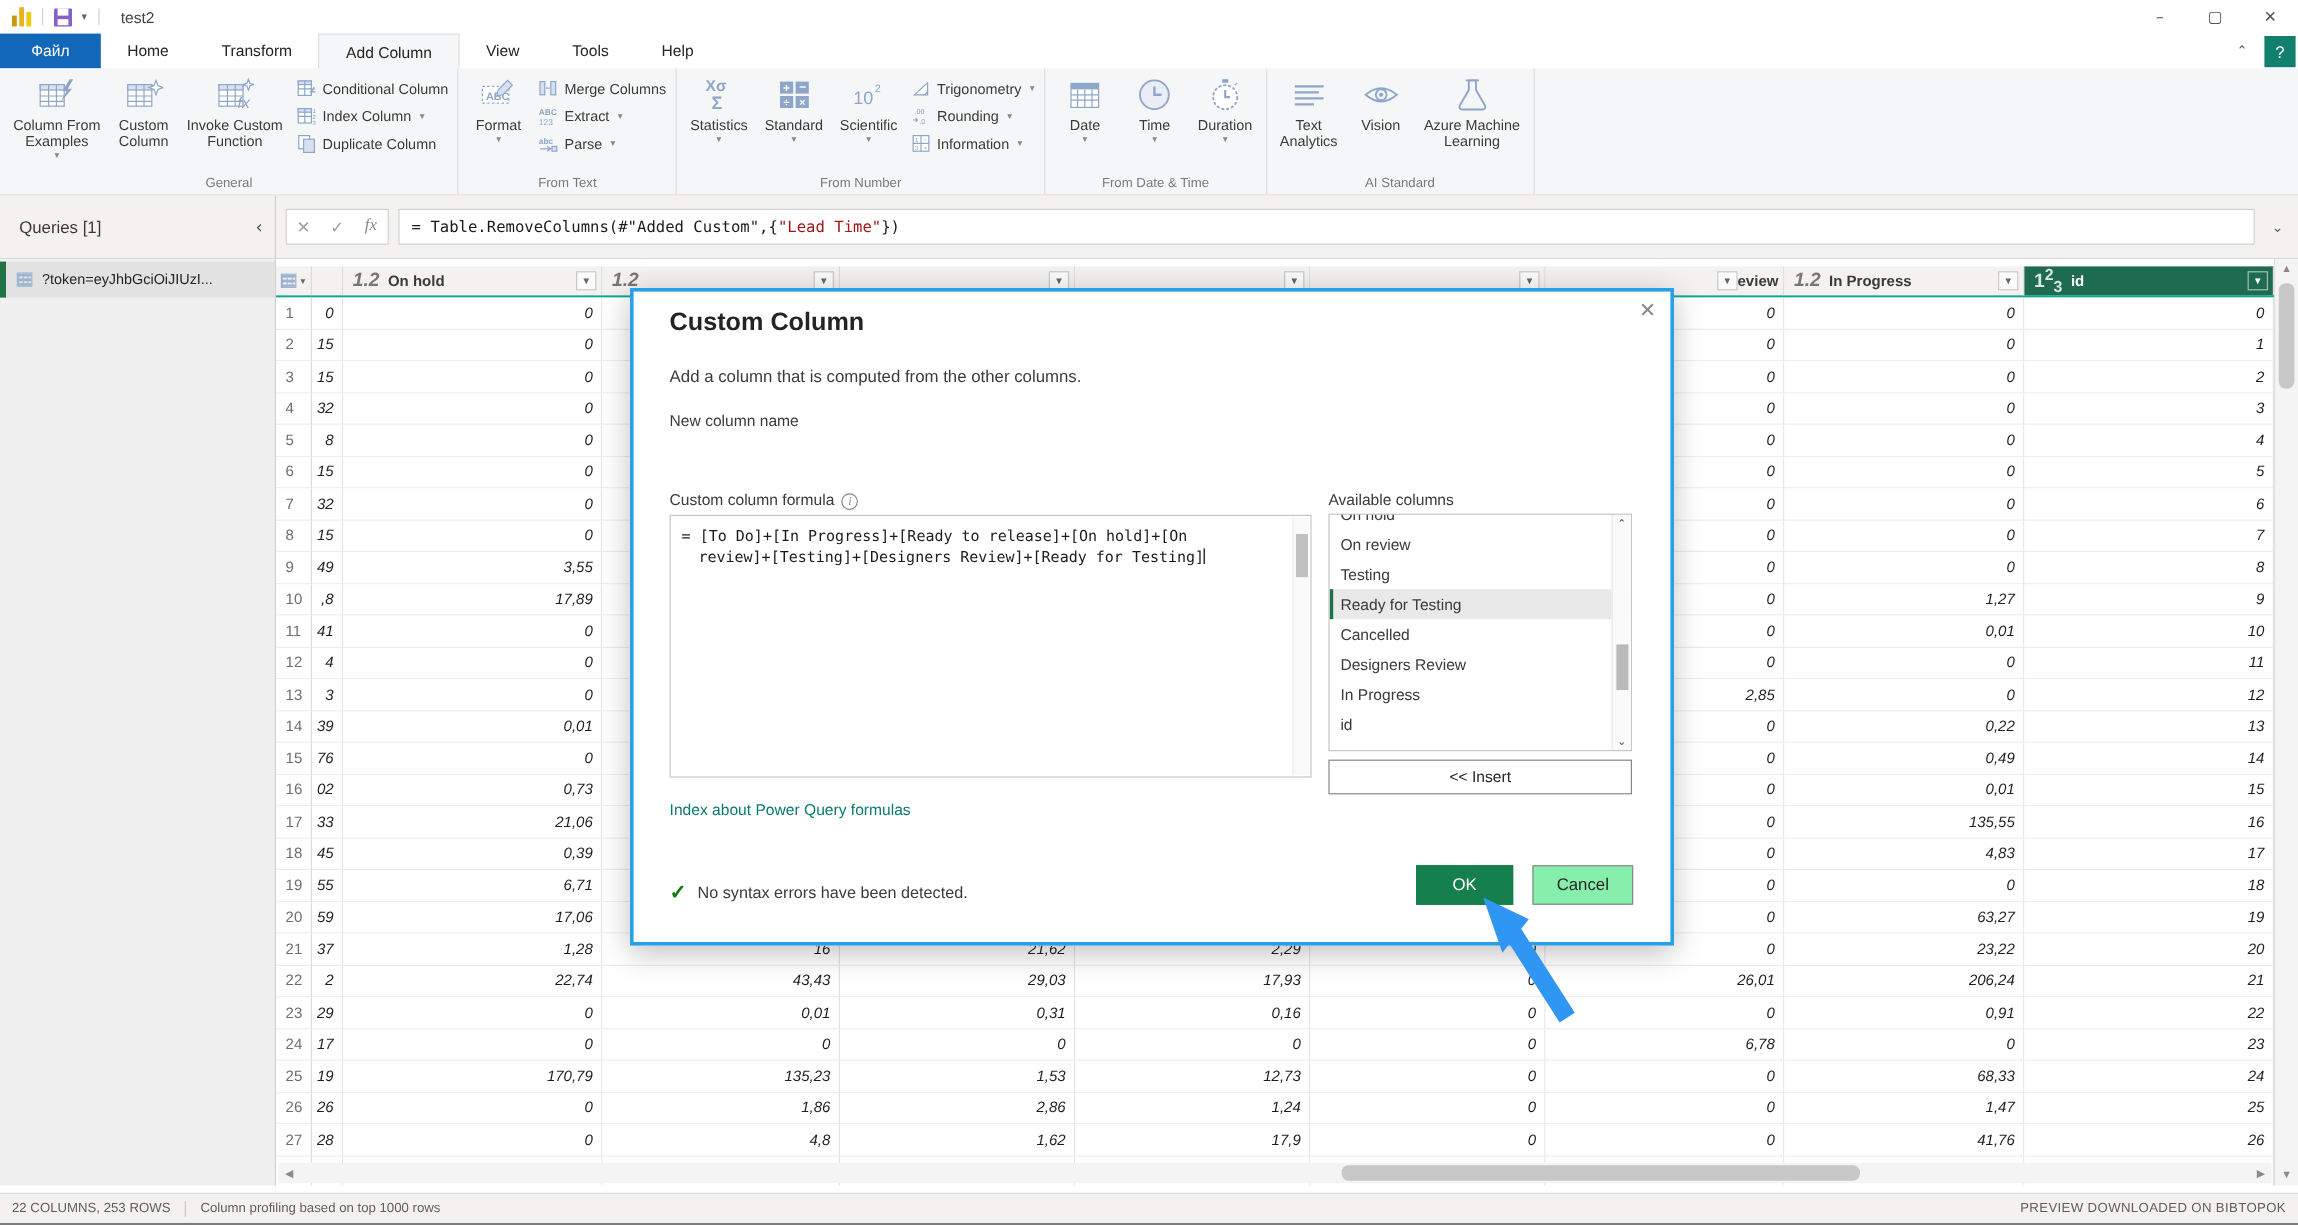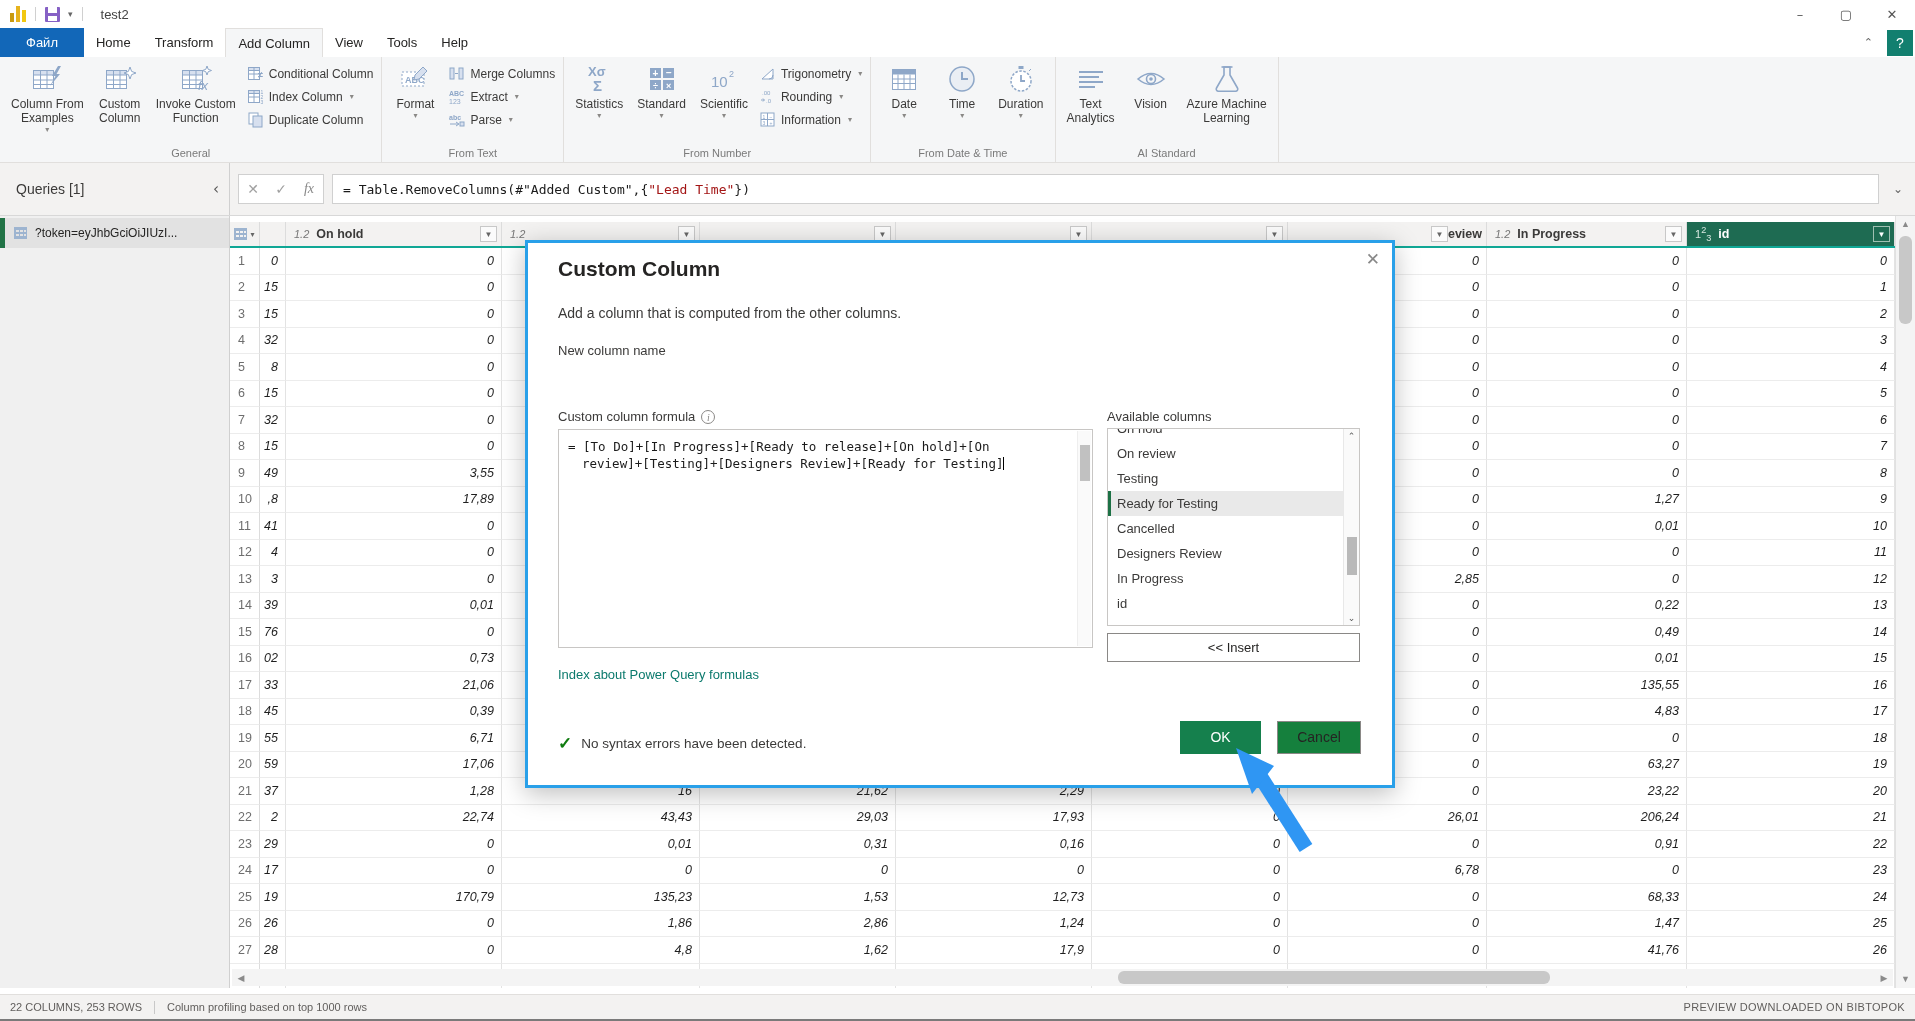--- a/index.html
+++ b/index.html
@@ -18,21 +18,21 @@
   .saveicon { width:15px; height:15px; background:#8661c5; position:relative; border-radius:1px; }
   .saveicon:before { content:""; position:absolute; left:3px; top:0; width:9px; height:6px; background:#fff; }
   .saveicon:after { content:""; position:absolute; left:3px; bottom:1px; width:9px; height:5px; background:#fff; }
   .ddcaret { font-size:9px; color:#666; margin-left:8px; }
   .doc-title { font-size:13px; color:#444; margin-left:9px; }
   .wincontrols { margin-left:auto; display:flex; height:28px; }
   .winbtn { width:46px; height:28px; display:flex; align-items:center; justify-content:center; font-size:13px; color:#555; font-family:"DejaVu Sans", sans-serif; }
 
   
   .tabrow { position:absolute; left:0; top:28px; width:100%; height:29px; background:#fff; display:flex; align-items:stretch; font-size:13px; }
-  .tab { padding:0 12px; display:flex; align-items:center; color:#252423; }
+  .tab { padding:0 22px; display:flex; align-items:center; color:#252423; }
   .tab.file { background:#1267b8; color:#fff; padding:0 26px; }
   .tab.active { background:#f5f6f7; border:1px solid #e1dfdd; border-bottom:none; }
   .tabrow-right { margin-left:auto; display:flex; align-items:center; }
   .ribbon-collapse { font-size:11px; color:#666; padding:0 14px; }
   .helpbtn { width:26px; height:26px; background:#127f6f; color:#fff; display:flex; align-items:center; justify-content:center; font-size:14px; margin-right:2px; }
 
   
   .ribbon { position:absolute; left:0; top:57px; width:100%; height:106px; background:#f5f6f7; border-bottom:1px solid #e1dfdd; display:flex; }
   .rgroup { display:flex; flex-direction:column; border-right:1px solid #e1dfdd; padding:2px 4px 0 4px; }
   .ritems { display:flex; flex:1; align-items:stretch; }
@@ -66,21 +66,21 @@
   .qitem .txt { font-size:12px; color:#252423; white-space:nowrap; overflow:hidden; }
 
   
   .tablearea { position:absolute; left:230px; top:216px; right:0; bottom:31px; background:#fff; overflow:hidden; }
   .tgrid { position:absolute; left:0; top:6px; }
   .trow { display:flex; height:26.5px; }
   .trow .cell { border-right:1px solid #e3e3e3; border-bottom:1px solid #ececec; font-size:12.5px; font-style:italic; color:#1f1f1f; display:flex; align-items:center; justify-content:flex-end; padding-right:7px; overflow:hidden; white-space:nowrap; background:#fff; }
   .trow .rownum { font-style:normal; color:#6e6e6e; justify-content:flex-start; padding-left:8px; border-right:1px solid #dcdcdc; background:#fff; }
   .thead { display:flex; height:26px; border-bottom:2px solid #10a795; }
   .hcell { background:#f3f2f1; border-right:1px solid #dcdcdc; display:flex; align-items:center; padding:0 4px 0 8px; font-size:12.5px; color:#3b3a39; font-weight:700; position:relative; overflow:hidden; white-space:nowrap; }
-  .hcell .htype { font-weight:400; color:#767676; font-size:11px; margin-right:7px; font-style:italic; }
+  .hcell .htype { font-weight:700; color:#767676; font-size:16px; margin-right:7px; font-style:italic; }
   .hcell .fbtn { margin-left:auto; width:17px; height:16px; border:1px solid #c8c8c8; background:#fbfbfb; color:#666; font-size:8px; display:flex; align-items:center; justify-content:center; flex:none; }
   .hcell.sel { background:#1e6b52; color:#fff; }
   .hcell.sel .htype { color:#d8e8e1; font-style:normal; }
   .hcell.sel .fbtn { background:#1e6b52; border-color:#9fc0b2; color:#fff; }
   .hcell.clipright { justify-content:flex-end; direction:rtl; }
   .corner { background:#f3f2f1; border-right:1px solid #dcdcdc; display:flex; align-items:center; justify-content:center; gap:3px; }
   .gridglyph { width:13px; height:12px; background:
     linear-gradient(#9db4d0 2.5px, transparent 2.5px) 0 0/100% 4px,
     linear-gradient(90deg,#9db4d0 1px, transparent 1px) 0 0/4px 100%;
     border:1px solid #9db4d0; }
@@ -121,21 +121,21 @@
   .dlg-list li { height:25px; line-height:25px; padding-left:9px; font-size:13px; color:#3b3a39; position:relative; }
   .dlg-list li.sel { background:#e9e9e9; }
   .dlg-list li.sel:before { content:""; position:absolute; left:0; top:0; bottom:0; width:3px; background:#1d7145; }
   .lscroll { position:absolute; right:0; top:0; bottom:0; width:16px; background:#fafafa; border-left:1px solid #e8e8e8; }
   .lscroll .arr { position:absolute; left:0; width:100%; text-align:center; font-size:9px; color:#555; }
   .lscroll .thumb { position:absolute; left:3px; width:10px; top:108px; height:38px; background:#b9b9b9; }
   .dlg-insert { position:absolute; left:579px; top:390px; width:253px; height:29px; background:#fff; border:1px solid #8a8886; font-size:13px; color:#252423; text-align:center; line-height:27px; }
   .dlg-status { position:absolute; left:30px; top:490px; display:flex; align-items:center; gap:9px; font-size:13.5px; color:#3b3a39; }
   .dlg-status .check { color:#107c10; font-size:17px; font-weight:700; }
   .dlg-ok { position:absolute; left:652px; top:478px; width:81px; height:33px; background:#15804d; color:#fff; border:1px solid #15804d; font-size:14px; text-align:center; line-height:31px; }
-  .dlg-cancel { position:absolute; left:749px; top:478px; width:84px; height:33px; background:#15803d; color:#252423; border:1px solid #8a8886; font-size:14px; text-align:center; line-height:31px; }
+  .dlg-cancel { position:absolute; left:749px; top:478px; width:84px; height:33px; background:#86efac; color:#252423; border:1px solid #8a8886; font-size:14px; text-align:center; line-height:31px; }
 
   .cursor-arrow { position:absolute; left:1222px; top:744px; width:110px; height:112px; z-index:30; pointer-events:none; }
 </style>
 </head>
 <body>
 
 <div class="app">
 
   <div class="titlebar">
     <div class="pbilogo">

